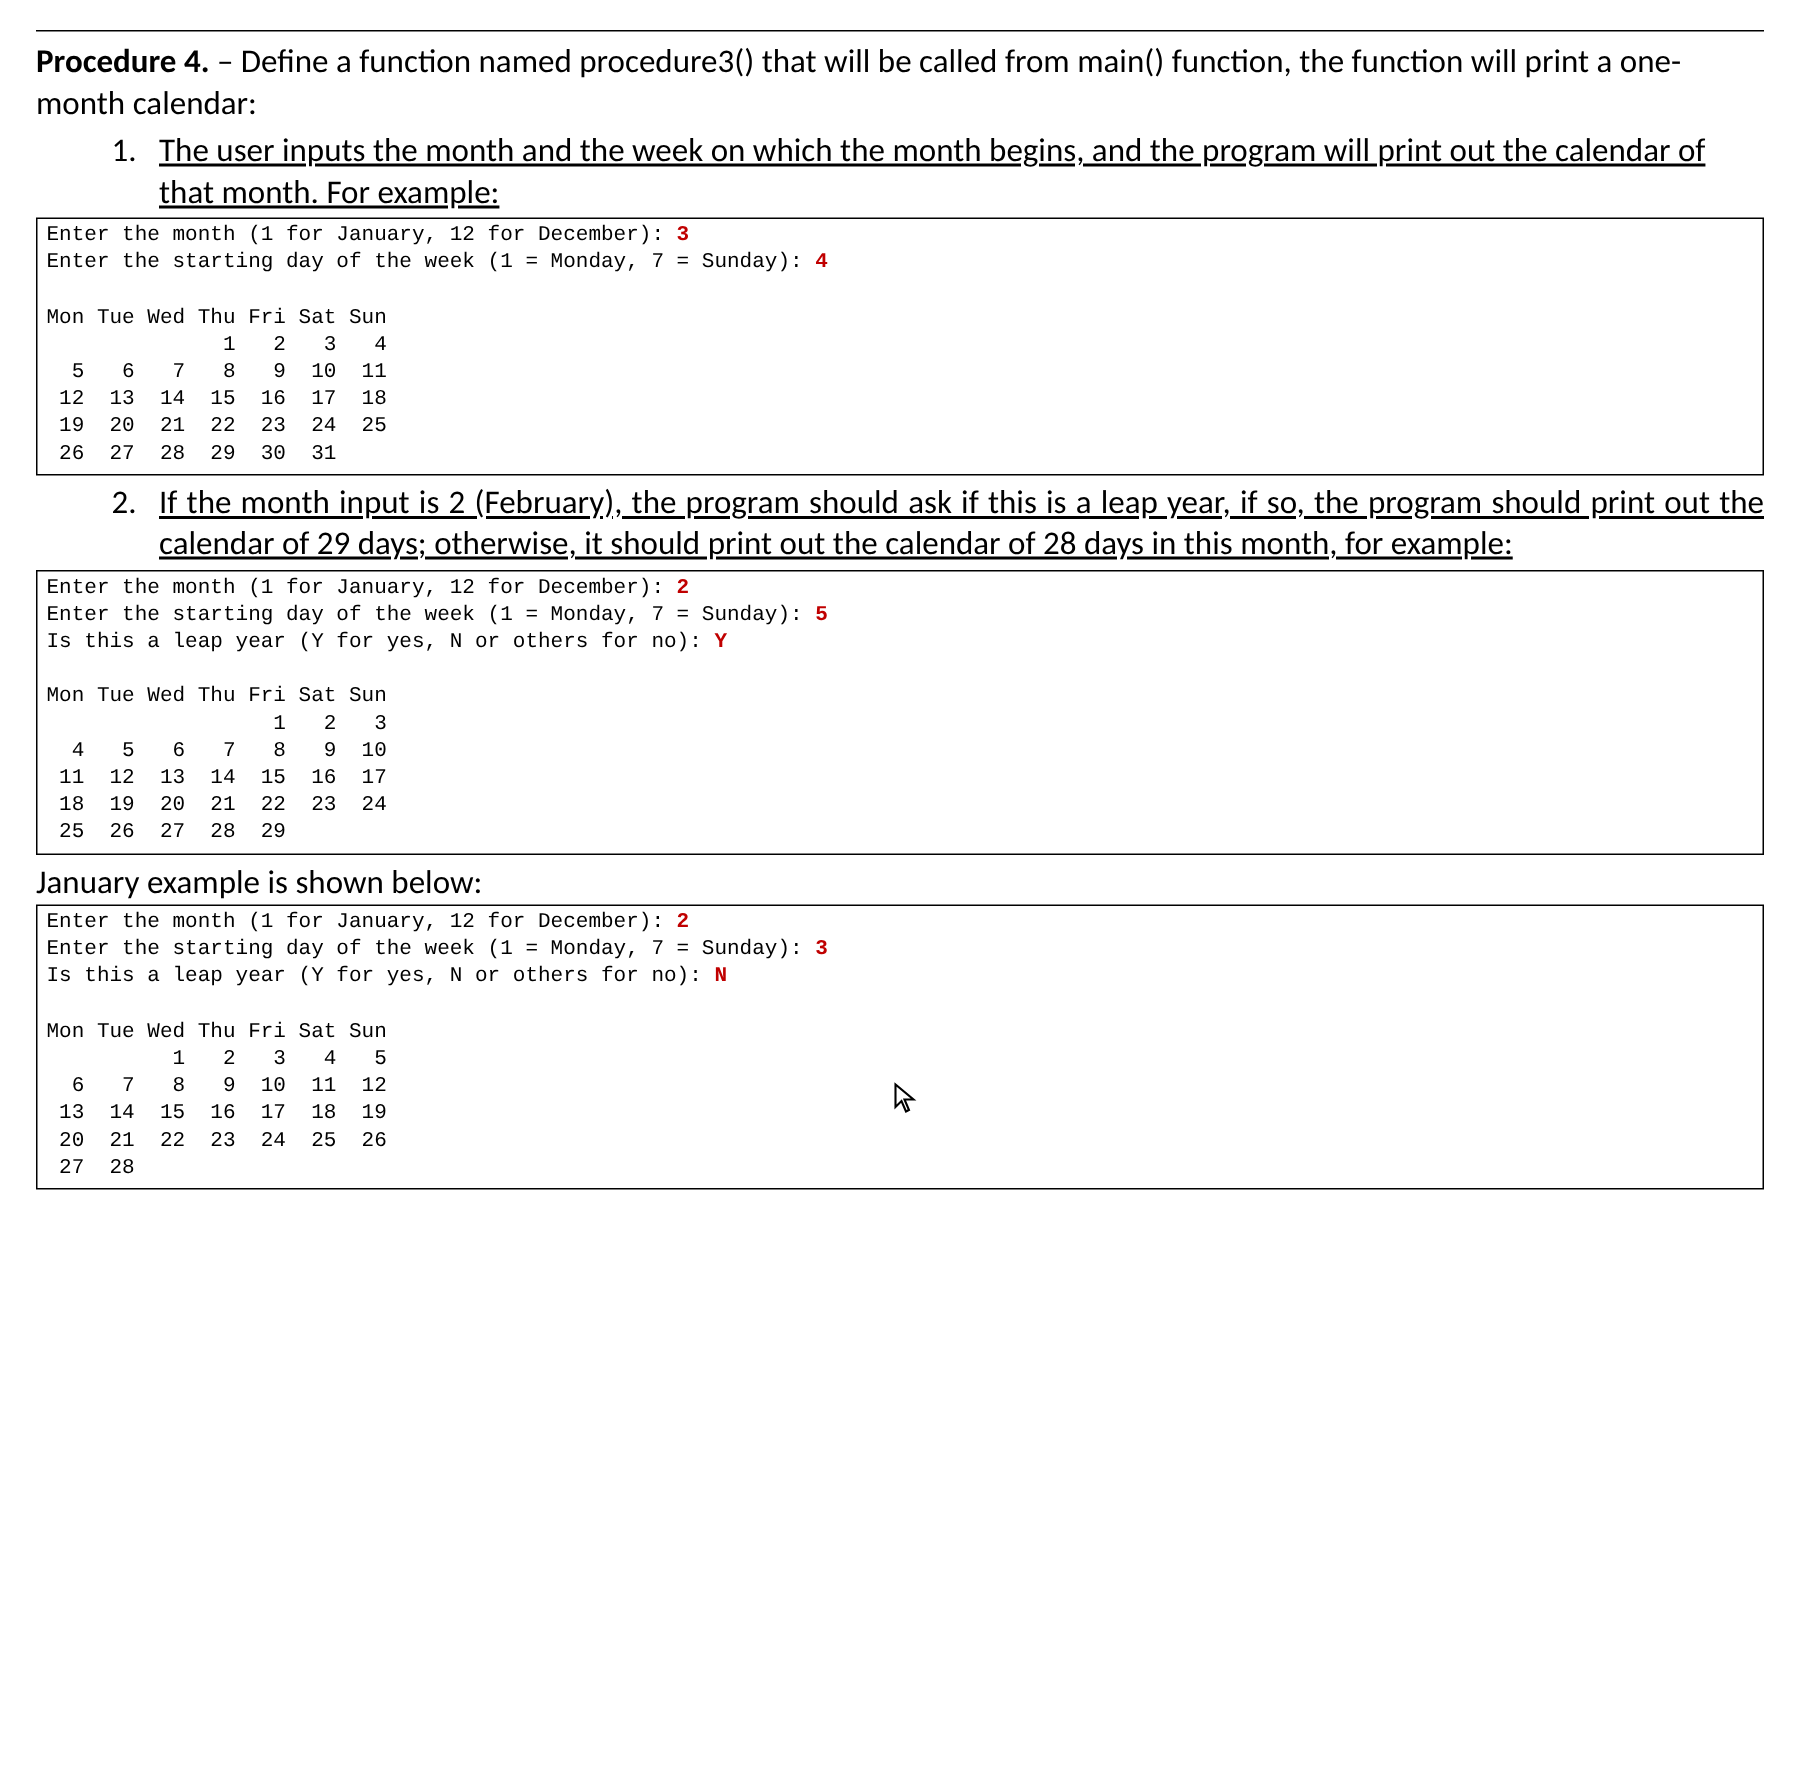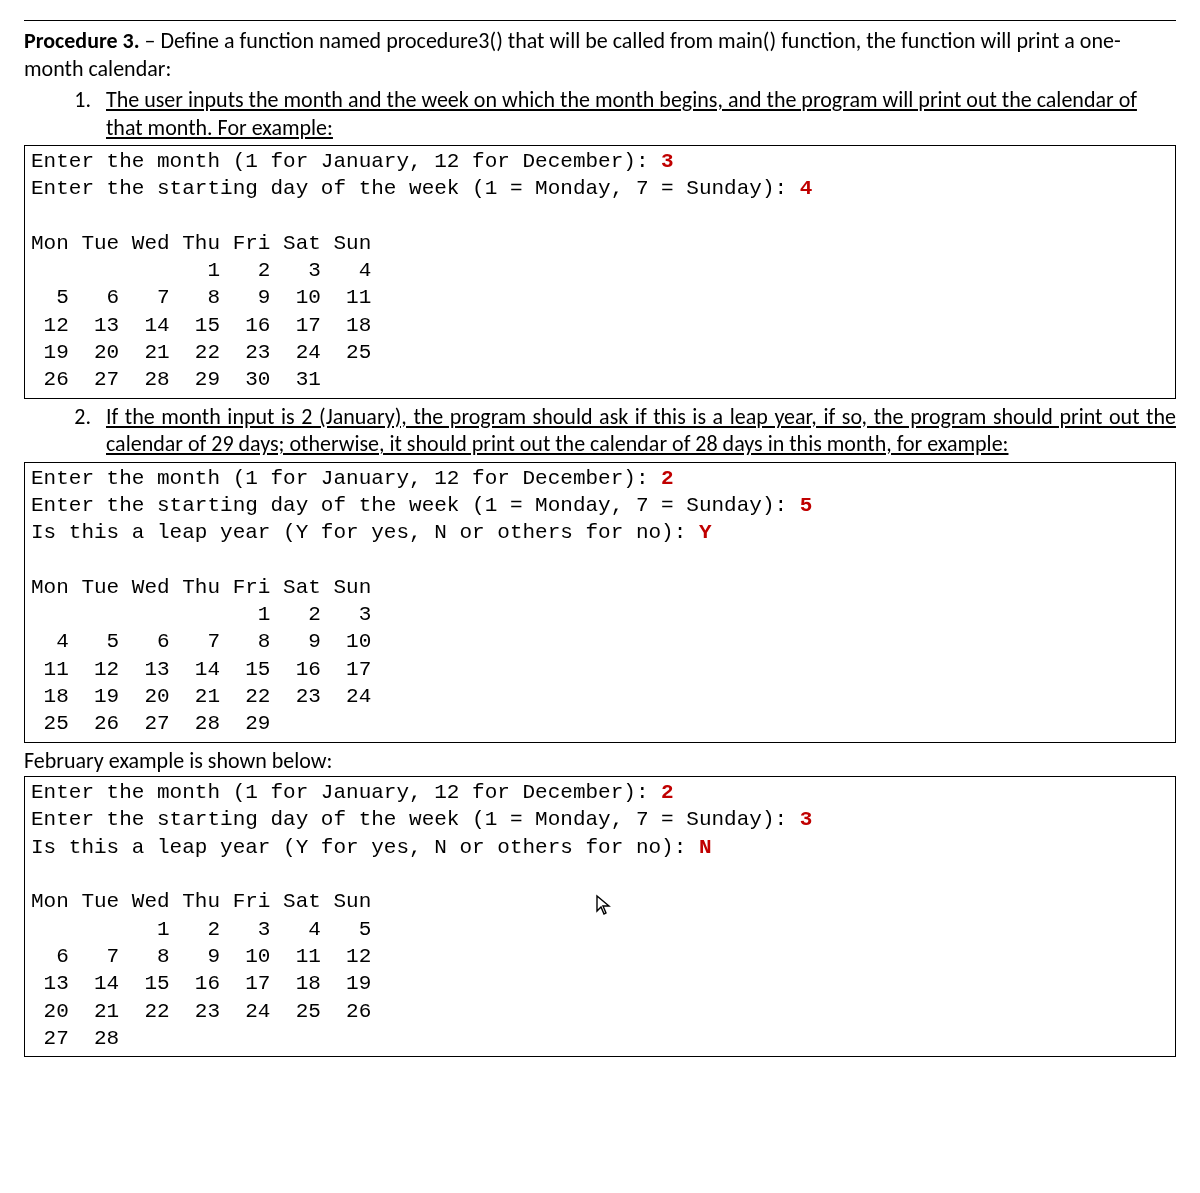--- a/index.html
+++ b/index.html
@@ -25,21 +25,21 @@
     padding-left: 72px;
     text-decoration: underline;
   }
   ol > li {
     padding-left: 10px;
     line-height: 1.25;
   }
   .codebox {
     border: 1px solid #000;
     font-family: "Courier New", monospace;
-    font-size: 21px;
+    font-size: 14px;
     white-space: pre;
     padding: 2px 6px 4px 6px;
     margin: 2px 0 4px 0;
     line-height: 1.3;
     position: relative;
   }
   .red { color: #c00000; font-weight: bold; }
   .afterbox {
     line-height: 1.25;
   }
@@ -52,57 +52,57 @@
     color: #000;
     pointer-events: none;
   }
 </style>
 </head>
 <body>
 
 <div class="topline"></div>
 
 <div class="para">
-  <span class="bold">Procedure 3.</span><span> – Define a function named procedure3() that will be called from main() function, the function will print a one-month calendar:</span>
+  <span class="bold">Procedure 4.</span><span> – Define a function named procedure3() that will be called from main() function, the function will print a one-month calendar:</span>
 </div>
 
 <ol>
   <li>
     <span>The user inputs the month and the week on which the month begins, and the program will print out the calendar of that month. For example:</span>
   </li>
 </ol>
 
 <div class="codebox"><span>Enter the month (1 for January, 12 for December): </span><span class="red">3</span>
 <span>Enter the starting day of the week (1 = Monday, 7 = Sunday): </span><span class="red">4</span>
 <span>
 Mon Tue Wed Thu Fri Sat Sun
               1   2   3   4
   5   6   7   8   9  10  11
  12  13  14  15  16  17  18
  19  20  21  22  23  24  25
  26  27  28  29  30  31</span></div>
 
 <ol start="2">
   <li class="justify">
-    <span>If the month input is 2 (January), the program should ask if this is a leap year, if so, the program should print out the calendar of 29 days; otherwise, it should print out the calendar of 28 days in this month, for example:</span>
+    <span>If the month input is 2 (February), the program should ask if this is a leap year, if so, the program should print out the calendar of 29 days; otherwise, it should print out the calendar of 28 days in this month, for example:</span>
   </li>
 </ol>
 
 <div class="codebox"><span>Enter the month (1 for January, 12 for December): </span><span class="red">2</span>
 <span>Enter the starting day of the week (1 = Monday, 7 = Sunday): </span><span class="red">5</span>
 <span>Is this a leap year (Y for yes, N or others for no): </span><span class="red">Y</span>
 <span>
 Mon Tue Wed Thu Fri Sat Sun
                   1   2   3
   4   5   6   7   8   9  10
  11  12  13  14  15  16  17
  18  19  20  21  22  23  24
  25  26  27  28  29</span></div>
 
-<div class="afterbox">February example is shown below:</div>
+<div class="afterbox">January example is shown below:</div>
 
 <div class="codebox"><span>Enter the month (1 for January, 12 for December): </span><span class="red">2</span>
 <span>Enter the starting day of the week (1 = Monday, 7 = Sunday): </span><span class="red">3</span>
 <span>Is this a leap year (Y for yes, N or others for no): </span><span class="red">N</span>
 <span>
 Mon Tue Wed Thu Fri Sat Sun
           1   2   3   4   5
   6   7   8   9  10  11  12
  13  14  15  16  17  18  19
  20  21  22  23  24  25  26

